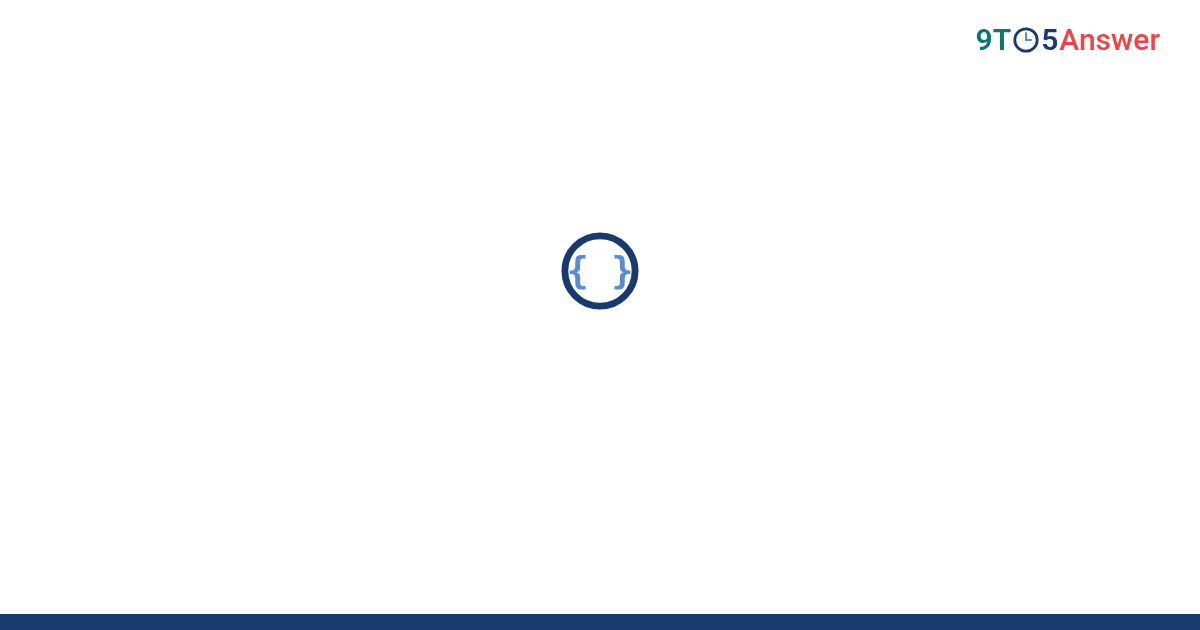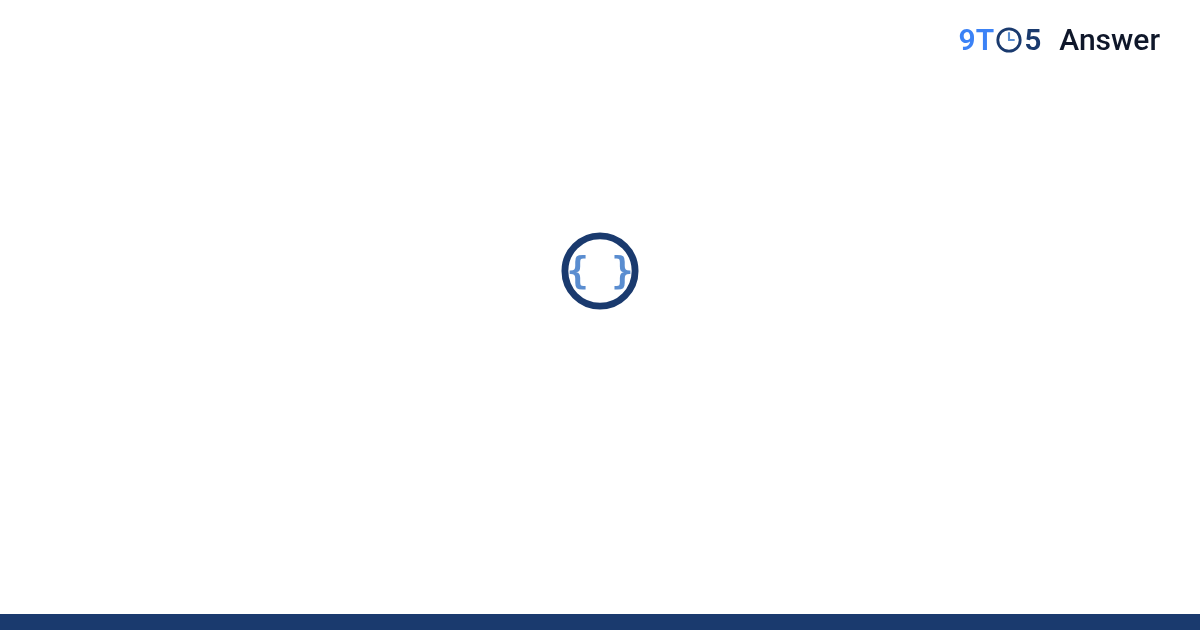--- a/index.html
+++ b/index.html
@@ -17,35 +17,35 @@
     }
     .header {
       position: absolute;
       top: 22px;
       right: 40px;
       display: flex;
       align-items: center;
       font-weight: 600;
       font-size: 30px;
     }
-    .logo-9t { color: #3b82f6; }
+    .logo-9t { color: #0f766e; }
     .logo-o-wrap {
       color: #1a3a6e;
       position: relative;
       display: inline-flex;
       align-items: center;
       justify-content: center;
     }
     .logo-o-svg {
       width: 28px;
       height: 28px;
       margin: 0 1px;
     }
     .logo-5 { color: #1a3a6e; }
-    .logo-answer { color: #0f172a; font-weight: 500; margin-left: 18px; }
+    .logo-answer { color: #ef4444; font-weight: 500; margin-left: 1px; }
     .main {
       position: absolute;
       top: 0;
       left: 0;
       right: 0;
       bottom: 0;
       display: flex;
       flex-direction: column;
       align-items: center;
       justify-content: center;

